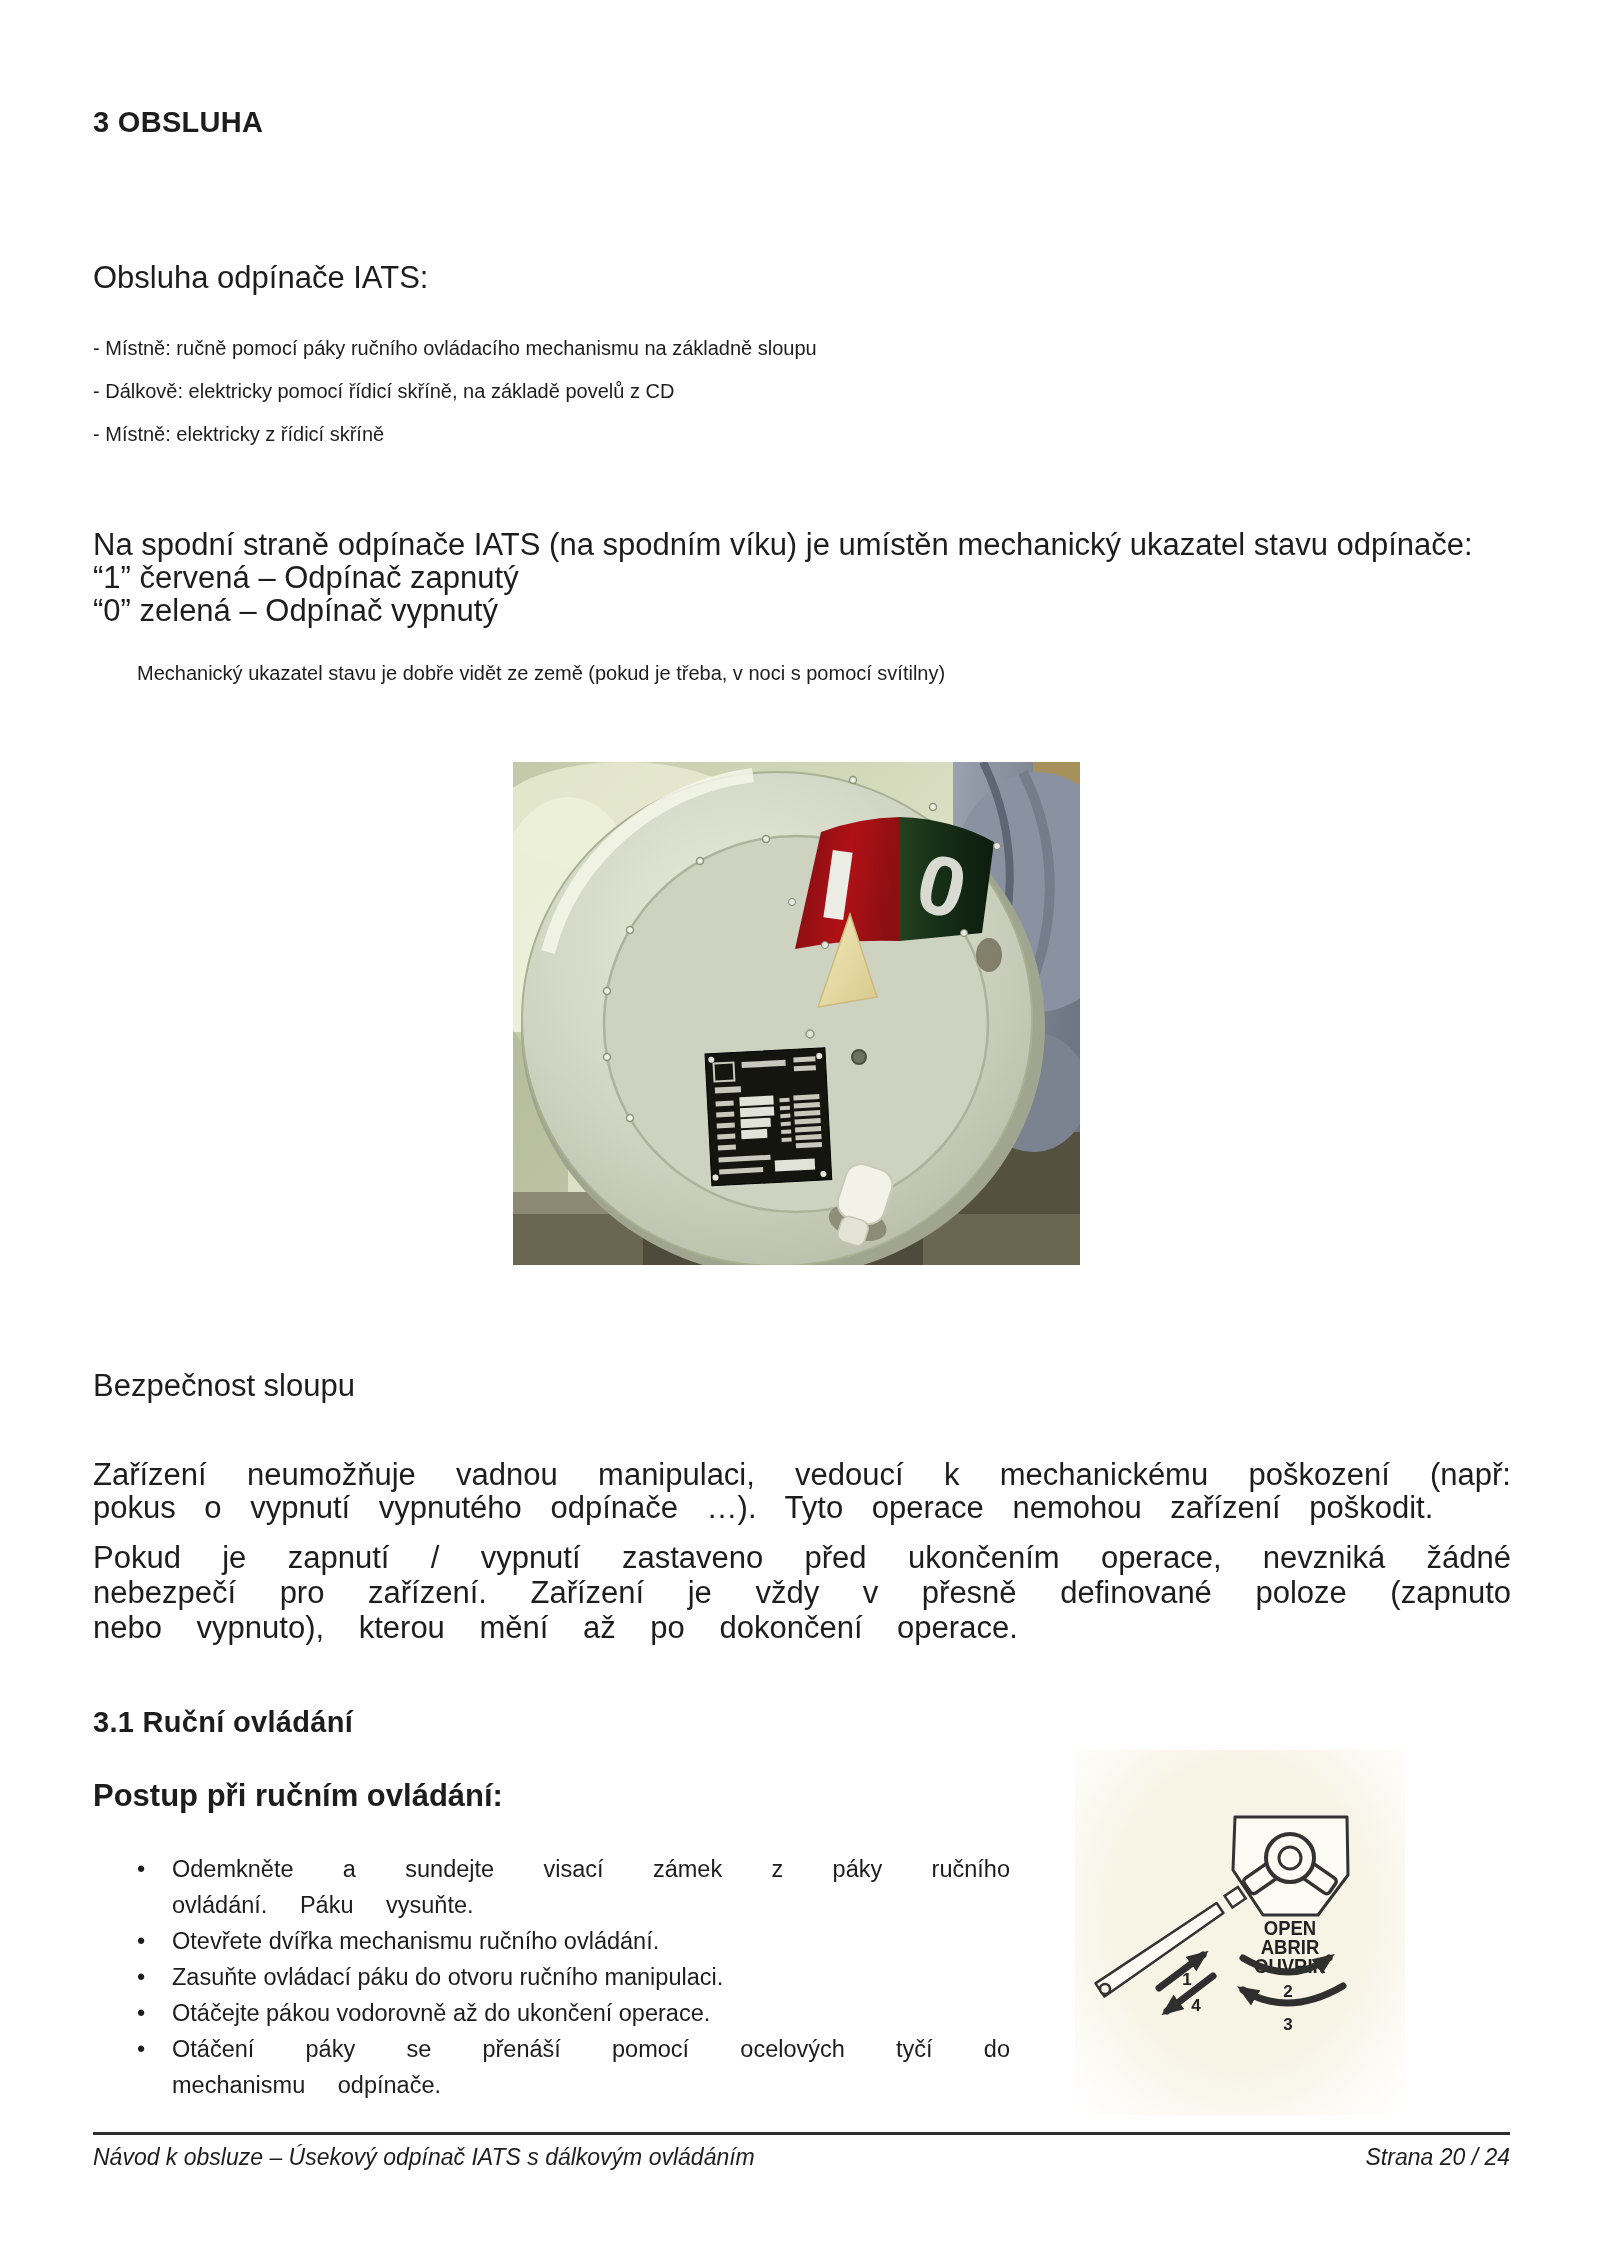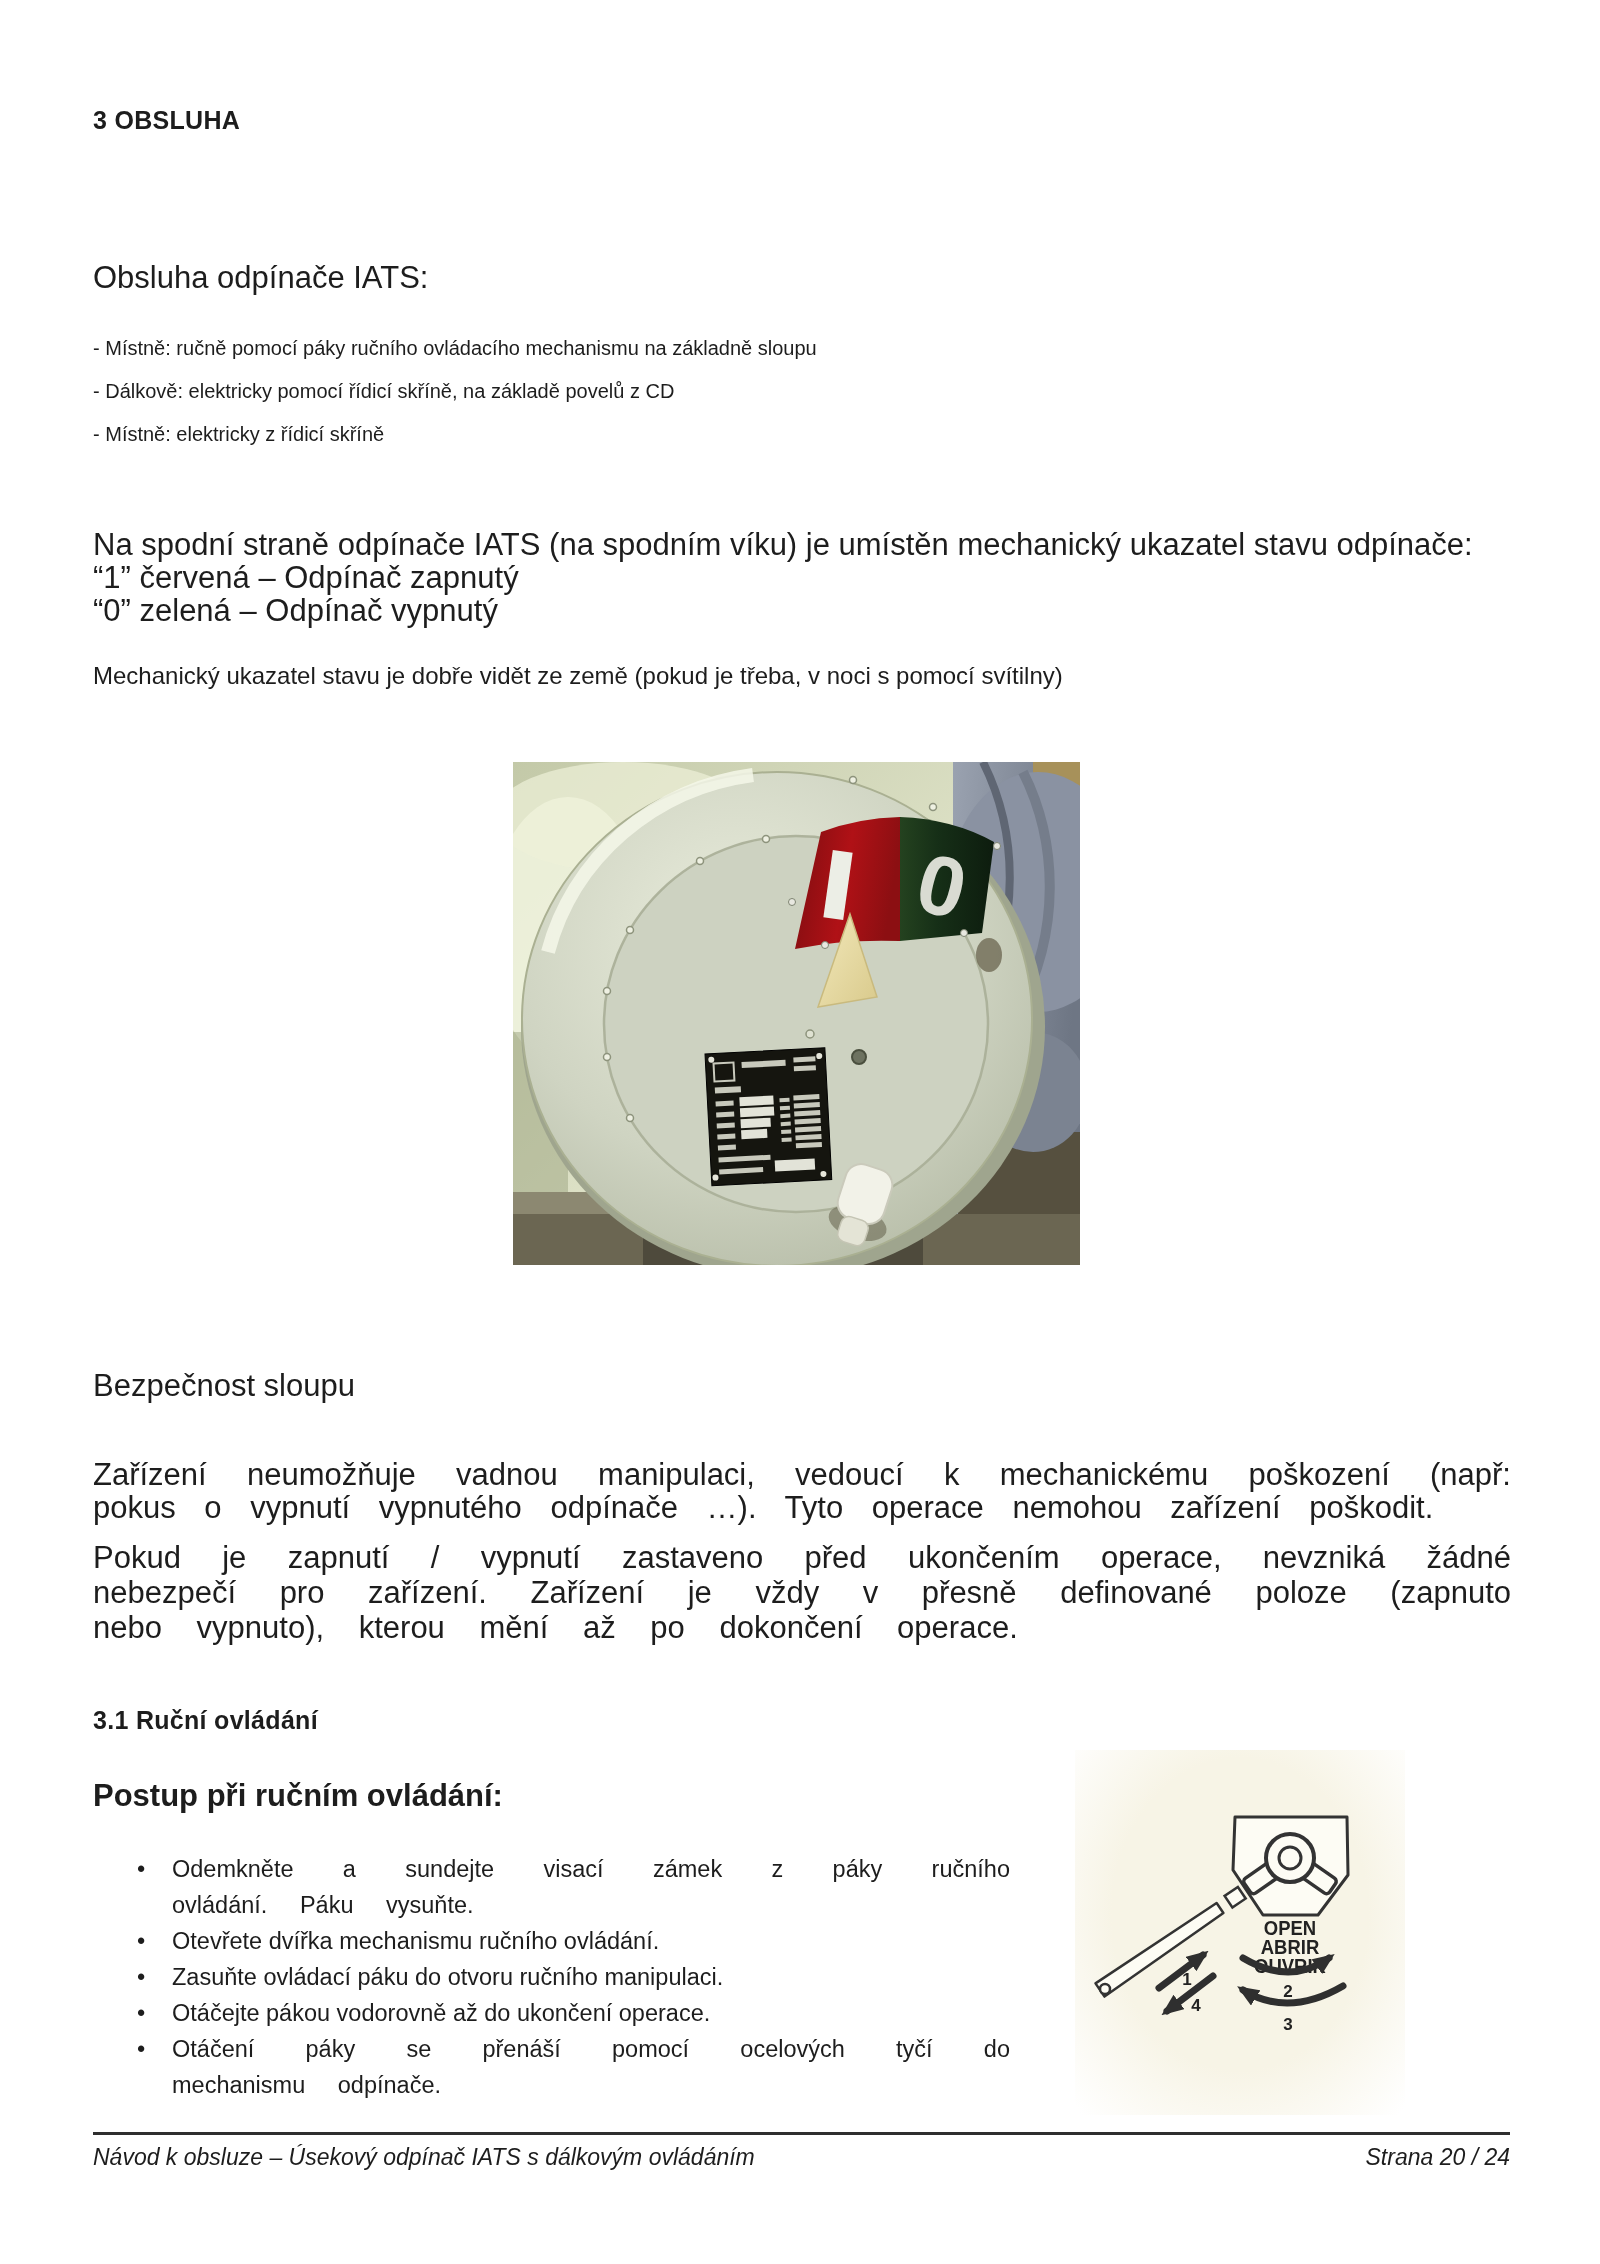--- a/index.html
+++ b/index.html
@@ -1,24 +1,24 @@
 <!DOCTYPE html>
 <html><head>
 <meta charset="utf-8">
 <style>
   html,body{margin:0;padding:0;}
   body{
     width:1600px;height:2264px;position:relative;background:#ffffff;
     font-family:"Liberation Sans", sans-serif;color:#1d1d1d;overflow:hidden;
   }
   .abs{position:absolute;}
-  .h1{font-size:25px;font-weight:bold;letter-spacing:0.3px;}
+  .h1{font-size:29px;font-weight:bold;letter-spacing:0.3px;}
   .body-t{font-size:31px;line-height:33px;}
   .mode-list{font-size:20px;line-height:43px;}
-  .note{font-size:24px;}
+  .note{font-size:20px;margin-left:44px;}
   .just{text-align:justify;}
   .p1{width:1418px;line-height:33px;word-spacing:20px;}
   .p2{width:1418px;line-height:35px;word-spacing:26px;}
   .steps{width:890px;}
   .step{display:flex;align-items:flex-start;}
   .step .marker{width:35px;font-size:23.5px;line-height:36px;flex:0 0 35px;}
   .step .step-text{width:838px;font-size:23.5px;line-height:36px;text-align:justify;}
   .stretch{word-spacing:26px;}
   .footer-rule{border-top:3px solid #2e2e2e;width:1417px;height:0;}
   .footer-row{width:1417px;display:flex;justify-content:space-between;

